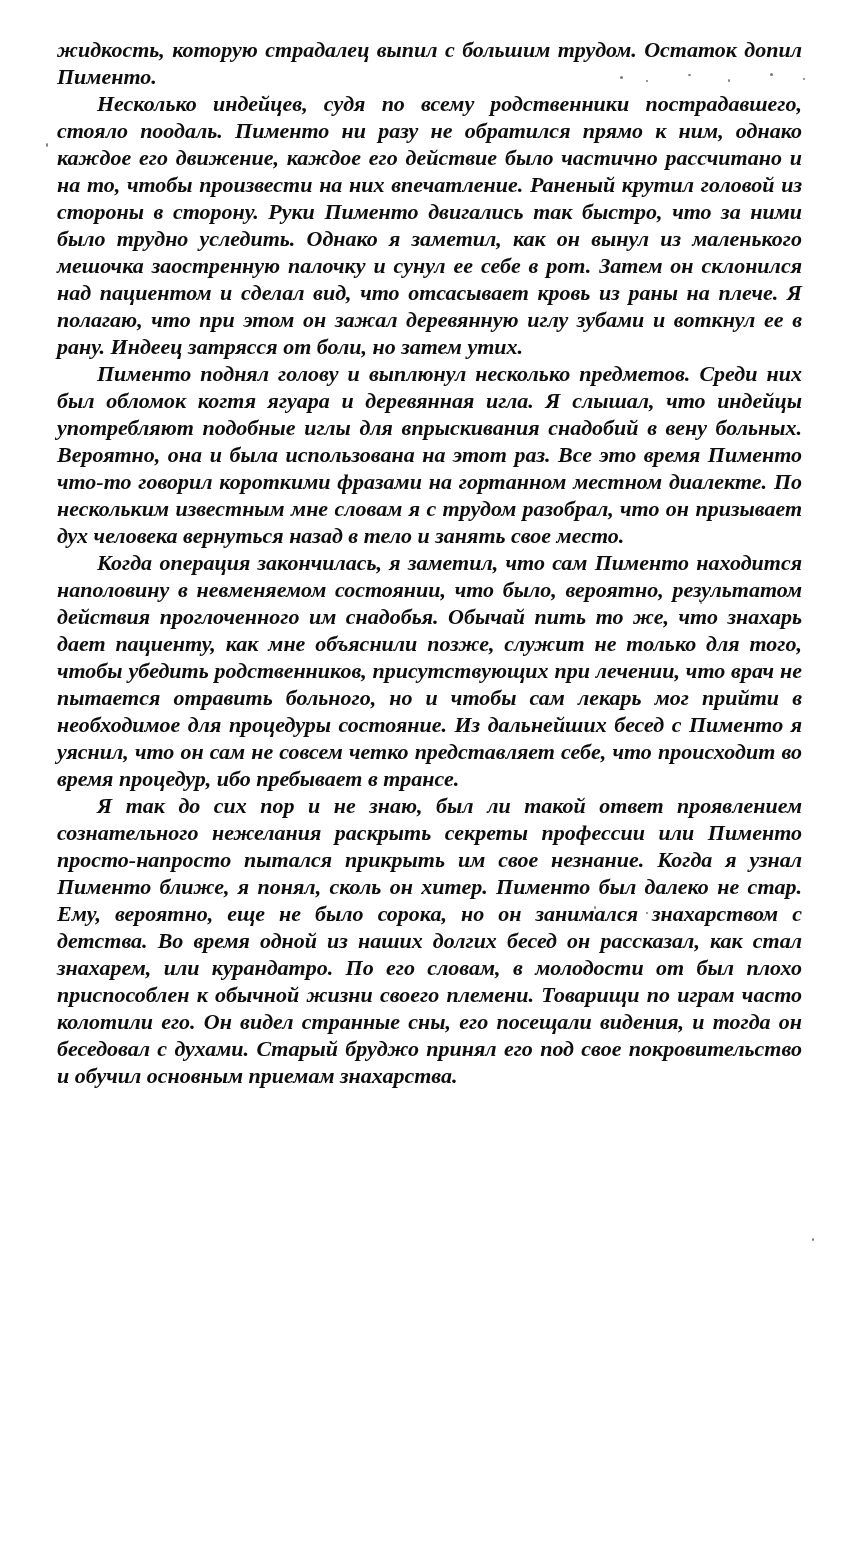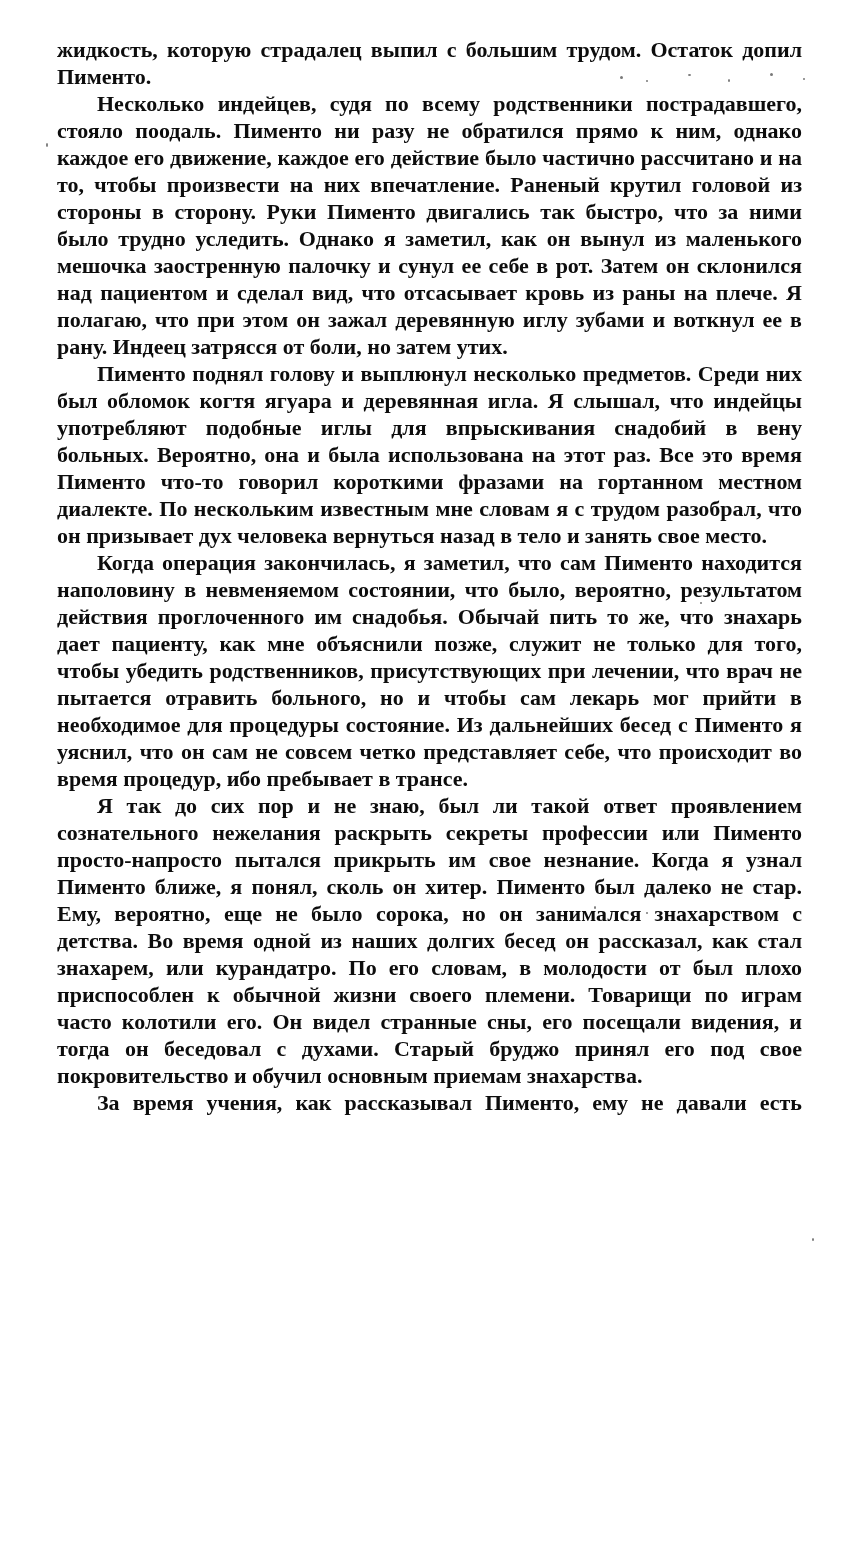--- a/index.html
+++ b/index.html
@@ -6,20 +6,21 @@
     margin: 0;
     padding: 0;
     background: #ffffff;
   }
   .page {
     position: relative;
     width: 826px;
     height: 1556px;
     background: #ffffff;
     overflow: hidden;
+    font-style: italic;
   }
   .text-block {
     position: absolute;
     left: 57px;
     top: 36px;
     width: 745px;
     font-family: "Liberation Serif", "DejaVu Serif", serif;
     font-weight: bold;
     font-size: 22px;
     line-height: 27px;
@@ -94,21 +95,20 @@
     <p class="para">Несколько индейцев, судя по всему родственники пострадавшего, стояло поодаль. Пименто ни разу не обратился прямо к ним, однако каждое его движение, каждое его действие было частично рассчитано и на то, чтобы произвести на них впечатление. Раненый крутил головой из стороны в сторону. Руки Пименто двигались так быстро, что за ними было трудно уследить. Однако я заметил, как он вынул из маленького мешочка заостренную палочку и сунул ее себе в рот. Затем он склонился над пациентом и сделал вид, что отсасывает кровь из раны на плече. Я полагаю, что при этом он зажал деревянную иглу зубами и воткнул ее в рану. Индеец затрясся от боли, но затем утих.</p>
 
     <p class="para">Пименто поднял голову и выплюнул несколько предметов. Среди них был обломок когтя ягуара и деревянная игла. Я слышал, что индейцы употребляют подобные иглы для впрыскивания снадобий в вену больных. Вероятно, она и была использована на этот раз. Все это время Пименто что-то говорил короткими фразами на гортанном местном диалекте. По нескольким известным мне словам я с трудом разобрал, что он призывает дух человека вернуться назад в тело и занять свое место.</p>
 
     <p class="para">Когда операция закончилась, я заметил, что сам Пименто находится наполовину в невменяемом состоянии, что было, вероятно, результатом действия проглоченного им снадобья. Обычай пить то же, что знахарь дает пациенту, как мне объяснили позже, служит не только для того, чтобы убедить родственников, присутствующих при лечении, что врач не пытается отравить больного, но и чтобы сам лекарь мог прийти в необходимое для процедуры состояние. Из дальнейших бесед с Пименто я уяснил, что он сам не совсем четко представляет себе, что происходит во время процедур, ибо пребывает в трансе.</p>
 
 
 
     <p class="para">Я так до сих пор и не знаю, был ли такой ответ проявлением сознательного нежелания раскрыть секреты профессии или Пименто просто-напросто пытался прикрыть им свое незнание. Когда я узнал Пименто ближе, я понял, сколь он хитер. Пименто был далеко не стар. Ему, вероятно, еще не было сорока, но он занимался знахарством с детства. Во время одной из наших долгих бесед он рассказал, как стал знахарем, или курандатро. По его словам, в молодости от был плохо приспособлен к обычной жизни своего племени. Товарищи по играм часто колотили его. Он видел странные сны, его посещали видения, и тогда он беседовал с духами. Старый бруджо принял его под свое покровительство и обучил основным приемам знахарства.</p>
 
-    <p class="para flushline">За время учения, как рассказывал Пименто, ему не давали есть</p>
 
     <div class="para-wrap">
     </div>
 
   </div>
 
   <div class="speck" style="left:620px; top:76px; width:3px; height:3px;"></div>
   <div class="speck" style="left:646px; top:80px; width:2px; height:2px;"></div>
   <div class="speck" style="left:688px; top:74px; width:3px; height:2px;"></div>
   <div class="speck" style="left:728px; top:79px; width:2px; height:3px;"></div>

